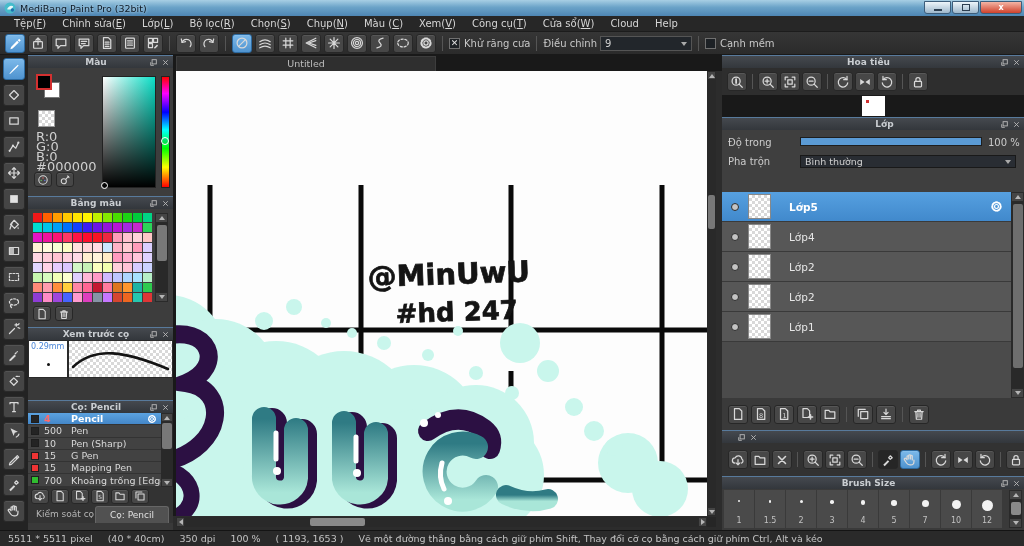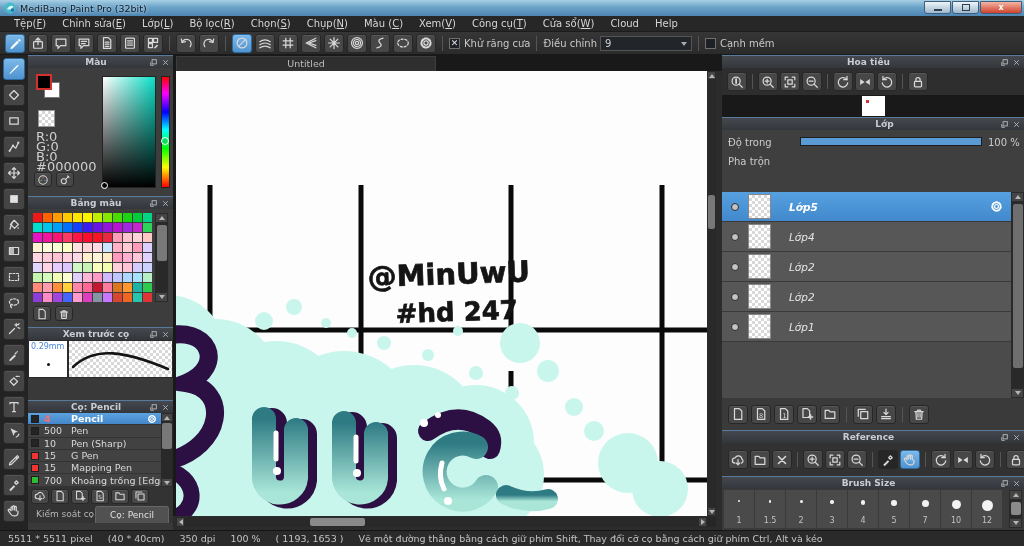--- a/index.html
+++ b/index.html
@@ -76,21 +76,21 @@
   .tri-rt { width:0;height:0;border-top:3px solid transparent;border-bottom:3px solid transparent;border-left:4px solid #b5b5b5; }
   .sb-thumb { position:absolute; background:#787878; border-radius:2px; }
 
   .brush-row { height:12.3px; display:flex; align-items:center; background:#424242;
     border-bottom:1px solid #333; font-size:9.5px; color:#d8d8d8; padding-left:3px; gap:5px; overflow:hidden; white-space:nowrap; }
   .brush-row.sel { background:linear-gradient(#5ba2e0,#4487c8); color:#fff; font-weight:bold; }
   .bsw { width:8px; height:8px; border:1px solid #1e1e1e; flex:0 0 auto; }
   .bsize { width:22px; flex:0 0 auto; text-align:left; }
 
   .layer-row { height:30px; background:#575757; border-bottom:1px solid #3a3a3a;
-    display:flex; align-items:center; position:relative;font-style:italic; }
+    display:flex; align-items:center; position:relative; }
   .layer-row.sel { background:linear-gradient(#56a0e0,#4189cc); }
   .vis-dot { width:8px; height:8px; border-radius:50%; background:#c4c4c4; border:1px solid #2d2d2d; margin-left:9px; }
   .layer-thumb { width:23px; height:25px; margin-left:9px; border:1px solid #888; }
   .layer-name { margin-left:18px; font-size:10.5px; color:#e6e6e6; }
   .layer-row.sel .layer-name { color:#fff; font-weight:bold; }
 
   .bs-cell { width:31px; height:38px; background:#4a4a4a; border-right:1px solid #3a3a3a;
     display:flex; flex-direction:column; align-items:center; }
   .bs-dot { background:#f2f2f2; border-radius:50%; margin-top:10px; }
   .bs-label { font-size:8px; color:#c2c2c2; margin-top:auto; margin-bottom:3px; }
@@ -893,20 +893,24 @@
       <svg class="ph-ic" viewBox="0 0 16 16">
           <path d="M4 4 12 12 M12 4 4 12"></path>
         </svg>
     </div>
   </div>
   <div class="abs" style="left:722px;top:130px;width:302px;height:62px;background:#3f3f3f;">
     <span style="position:absolute;left:6px;top:7px;font-size:10px;color:#cccccc;">Độ trong</span>
     <div style="position:absolute;left:78px;top:7px;width:182px;height:9px;background:#5b9bd5;border:1px solid #1e1e1e;"></div>
     <span style="position:absolute;left:266px;top:7px;font-size:10px;color:#cccccc;">100 %</span>
     <span style="position:absolute;left:6px;top:26px;font-size:10px;color:#cccccc;">Pha trộn</span>
+    <div style="position:absolute;left:78px;top:25px;width:216px;height:13px;background:#292d33;border:1px solid #191919;display:flex;align-items:center;padding:0 4px;font-size:9.5px;color:#cfcfcf;">
+      <span>Bình thường</span>
+      <div class="caret" style="top:4px;"></div>
+    </div>
   </div>
   <div class="abs" style="left:722px;top:192px;width:302px;height:206px;background:#4b4b4b;overflow:hidden;">
     <div class="abs" style="left:0;top:0;width:289px;" id="layer-rows">
         <div class="layer-row sel">
           <div class="vis-dot"></div>
           <div class="layer-thumb checker-sm"></div>
           <span class="layer-name">Lớp5</span>
           <span style="position: absolute; right: 8px; top: 8px; display: flex;">
             <svg class="ic" style="width: 13px; height: 13px; stroke: rgb(255, 255, 255);" viewBox="0 0 16 16">
               <circle cx="8" cy="8" r="2.4"></circle>
@@ -990,21 +994,20 @@
       <div class="btn">
         <svg class="ic" viewBox="0 0 16 16">
           <path d="M4.4 5.2 h7.2 L11 14 H5 z"></path>
           <path d="M3.2 5.2 h9.6 M6.4 5.2 V3.6 h3.2 v1.6 M6.8 7.2 v4.4 M9.2 7.2 v4.4"></path>
         </svg>
       </div>
     </div>
 
   <div class="abs panel-h" style="left:722px;top:430px;width:302px;">
     <span style="width:15px;"></span>
-    <span class="ph-title">Reference</span>
     <div class="ph-icons">
       <svg class="ph-ic" viewBox="0 0 16 16">
           <rect x="5.5" y="3" width="7.5" height="7.5"></rect>
           <path d="M3 7.5 V13 h5.5"></path>
         </svg>
       <svg class="ph-ic" viewBox="0 0 16 16">
           <path d="M4 4 12 12 M12 4 4 12"></path>
         </svg>
     </div>
   </div>

